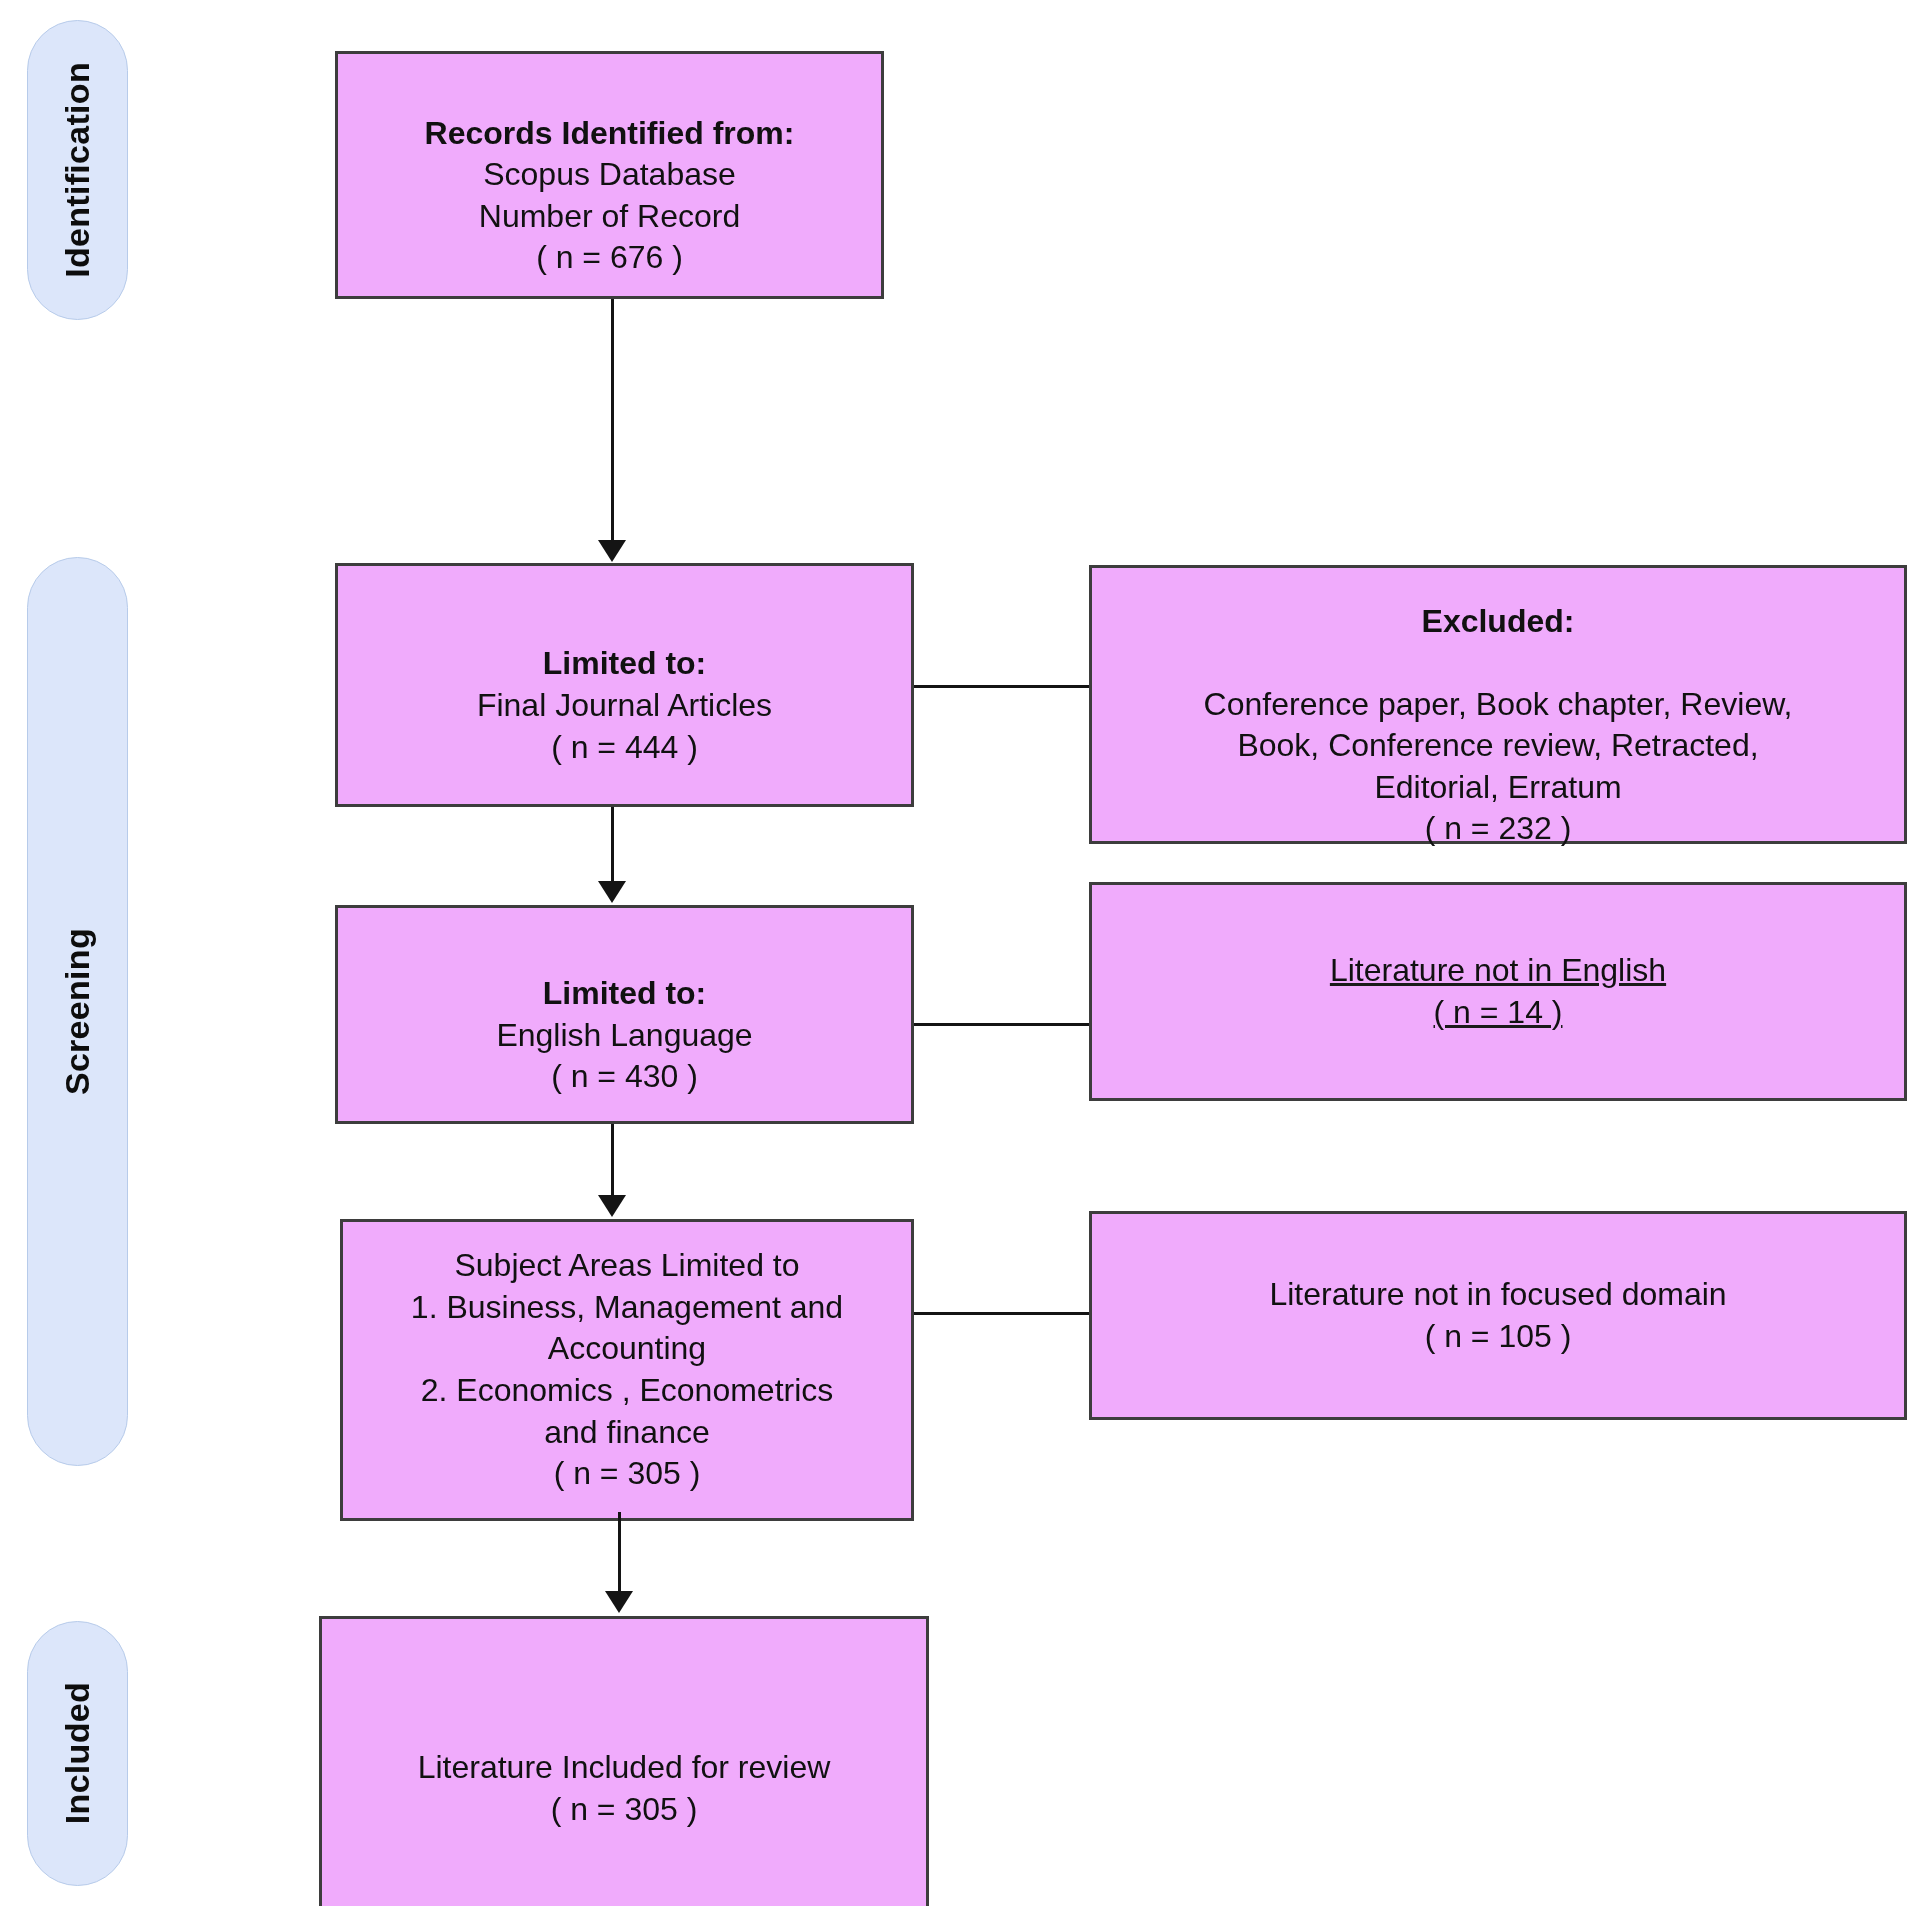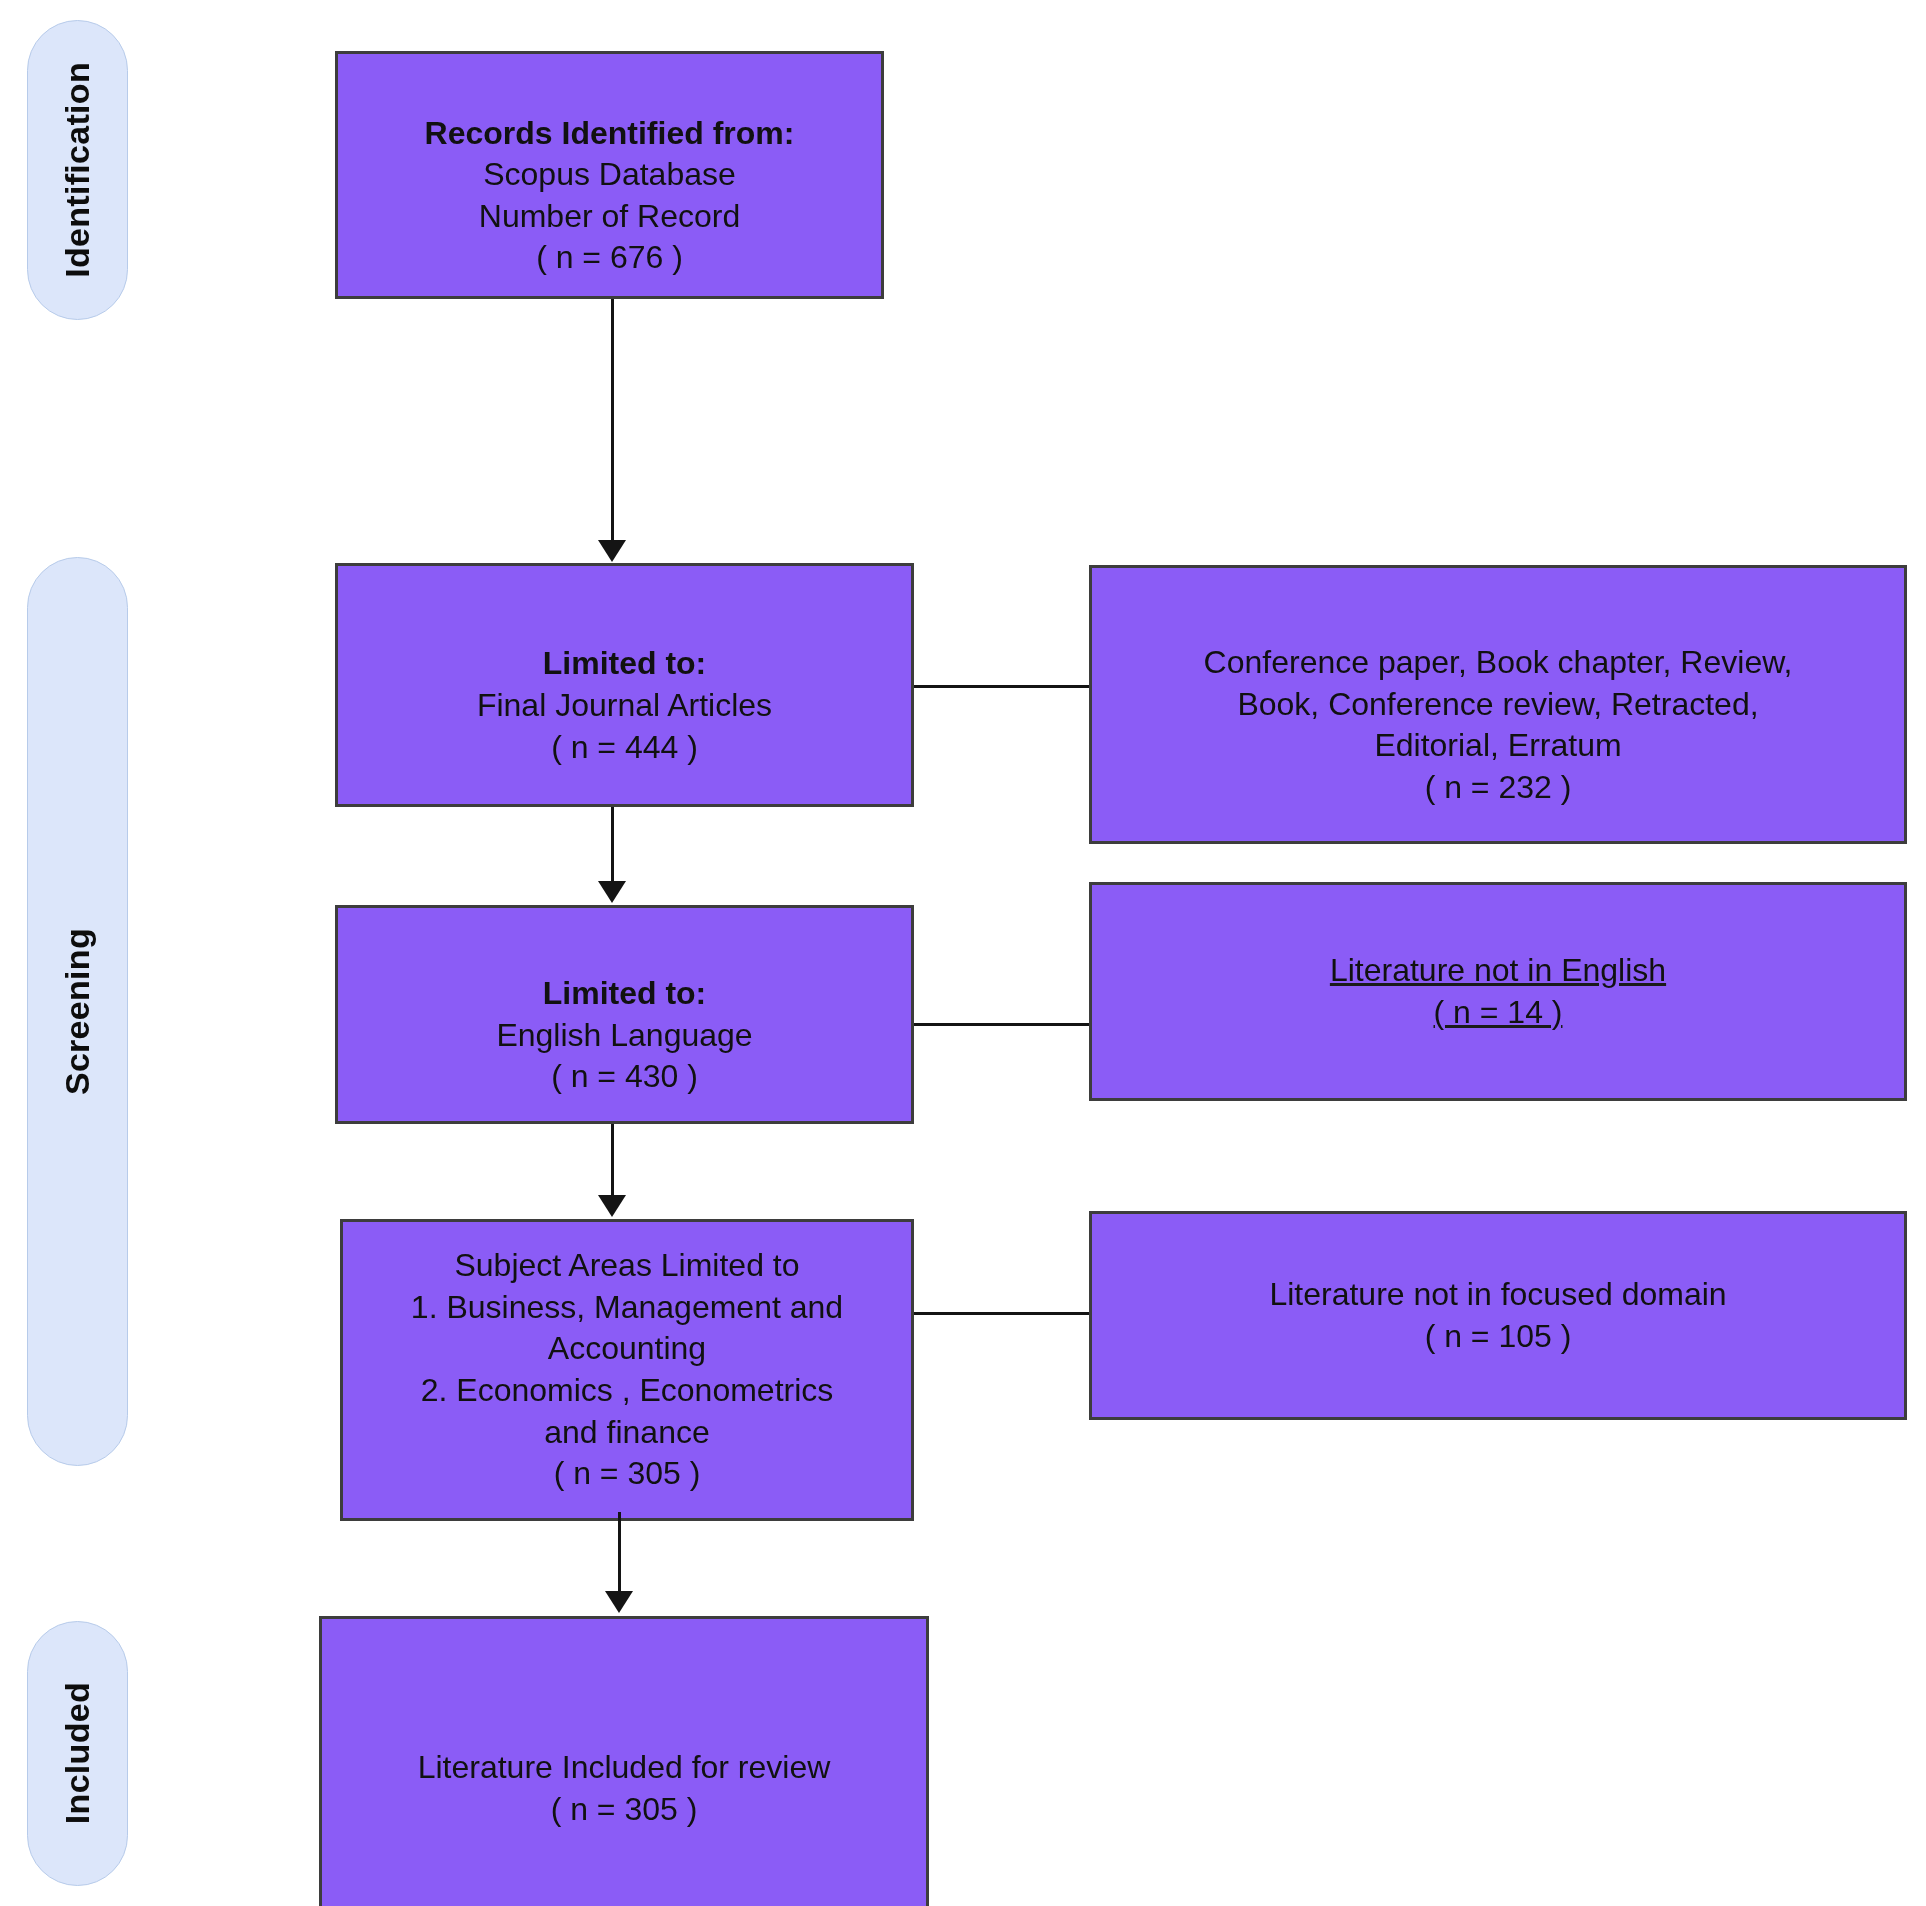--- a/index.html
+++ b/index.html
@@ -38,21 +38,21 @@
     font-size: 34px;
     letter-spacing: 0.3px;
     color: #0d0d0d;
     white-space: nowrap;
   }
 
   
   .flow-box {
     position: absolute;
     box-sizing: border-box;
-    background: #8b5cf6;
+    background: #f0abfc;
     border: 3.2px solid #3d3d3d;
     display: flex;
     align-items: center;
     justify-content: center;
     padding: 5.2px 9px;
   }
   .flow-box .box-text {
     width: 100%;
     text-align: center;
     font-size: 32px;
@@ -117,20 +117,21 @@
     <div class="box-text">
       <span class="box-heading">Limited to:</span><span>Final Journal Articles
 ( n = 444 )</span>
     </div>
   </div>
 
   <div class="hline" style="left:914px; top:685px; width:177px;"></div>
 
   <div class="flow-box" style="left:1089px; top:565px; width:818px; height:279px;">
     <div class="box-text">
+      <span class="box-heading">Excluded:</span>
       <span>Conference paper, Book chapter, Review,
 Book, Conference review, Retracted,
 Editorial, Erratum
 ( n = 232 )</span>
     </div>
   </div>
 
   <div class="vline" style="left:611px; top:807px; height:84px;"></div>
   <div class="arrowhead" style="left:598px; top:881px;"></div>
 

